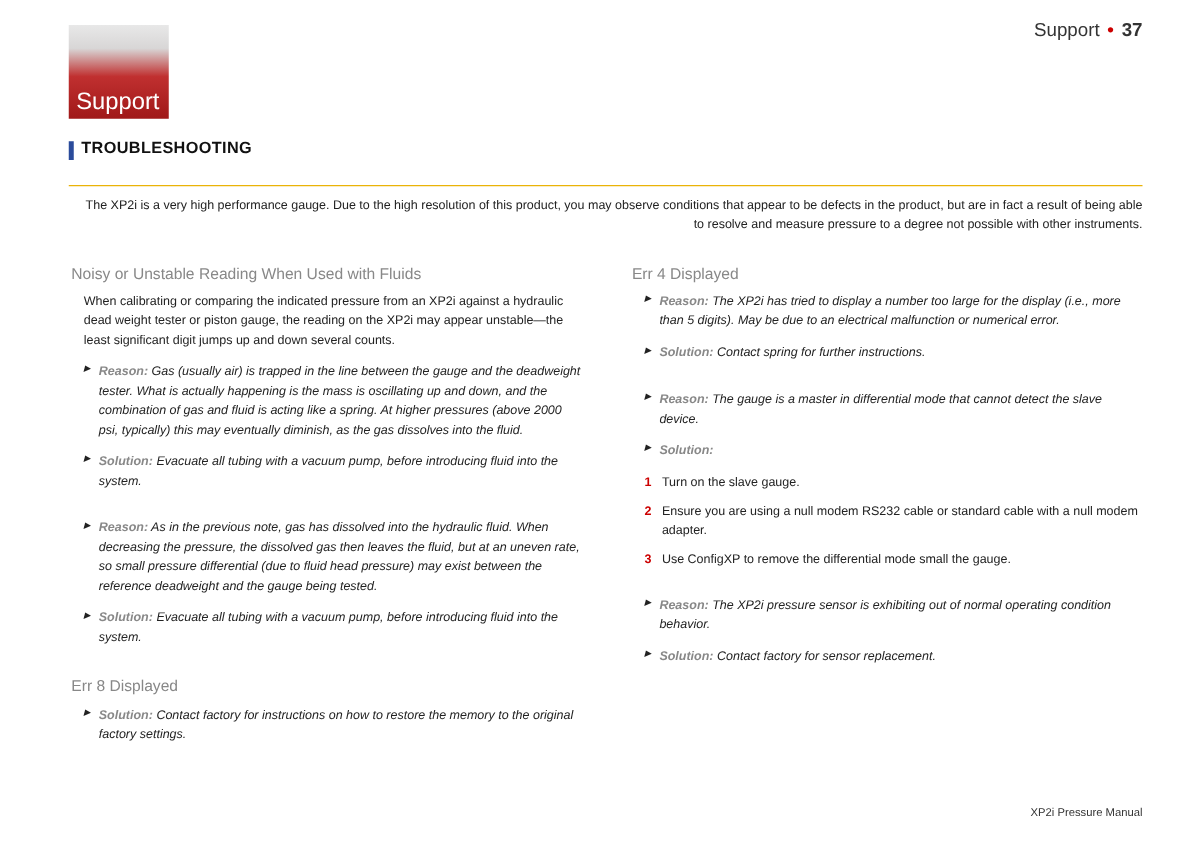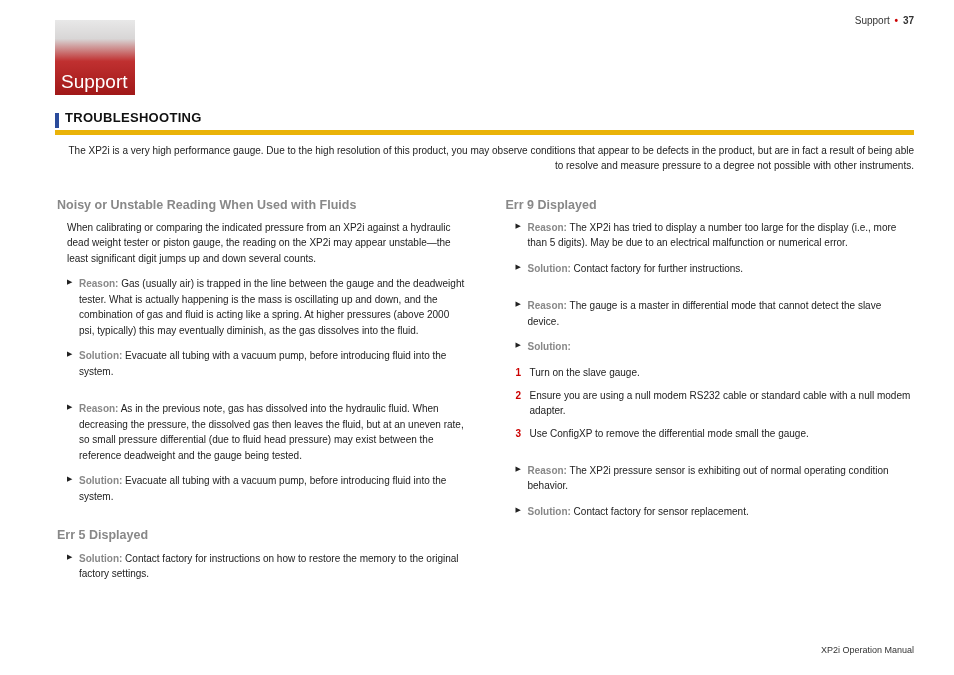--- a/index.html
+++ b/index.html
@@ -11,40 +11,40 @@
     width: 954px;
     height: 675px;
     position: relative;
     padding: 20px 40px 30px 55px;
     line-height: 1.45;
   }
   .header-strip {
     position: absolute;
     top: 14px;
     right: 40px;
-    font-size: 10px;
+    font-size: 15px;
     color: #333;
   }
   .header-strip .dot { color: #c00; font-weight: bold; margin: 0 2px; }
   .support-badge {
     width: 80px;
     height: 75px;
     background: linear-gradient(to bottom, #eee 0%, #ddd 20%, #b22 55%, #a11 75%, #900 100%);
     background: linear-gradient(to bottom, #e8e8e8 0%, #d8d6d6 25%, #c03030 55%, #a01818 100%);
     padding-top: 48px;
     padding-left: 6px;
     color: #fff;
     font-size: 19px;
     font-weight: 500;
     margin-bottom: 14px;
   }
   .section-title-row {
-    border-bottom: 5px solid #eab308;
+    border-bottom: 1px solid #eab308;
     margin-bottom: 8px;
-    padding-bottom: 2px;
+    padding-bottom: 20px;
     display: flex;
     align-items: flex-end;
   }
   .blue-bar {
     width: 4px;
     height: 15px;
     background: #2a4b9b;
     margin-right: 6px;
   }
   .section-title {
@@ -62,38 +62,39 @@
     text-align: right;
   }
   .columns {
     display: flex;
     gap: 40px;
     padding-left: 2px;
   }
   .col { flex: 1; }
   .topic-title {
     color: #888;
-    font-weight: 700;
+    font-weight: 400;
     font-size: 12.5px;
     margin-bottom: 6px;
     margin-top: 4px;
   }
   .topic-body {
     font-size: 10px;
     color: #222;
     margin: 0 0 10px 10px;
     line-height: 1.55;
   }
   .bullet {
     position: relative;
     font-size: 10px;
     color: #222;
     margin: 0 0 10px 10px;
     padding-left: 12px;
     line-height: 1.55;
+    font-style: italic;
   }
   .bullet::before {
     content: "▶";
     position: absolute;
     left: 0;
     top: 1px;
     font-size: 7px;
     color: #222;
   }
   .label { color: #888; font-weight: 600; }
@@ -164,40 +165,40 @@
         <span class="label">Reason:</span>
         <span>As in the previous note, gas has dissolved into the hydraulic fluid. When decreasing the pressure, the dissolved gas then leaves the fluid, but at an uneven rate, so small pressure differential (due to fluid head pressure) may exist between the reference deadweight and the gauge being tested.</span>
       </div>
       <div class="bullet">
         <span class="label">Solution:</span>
         <span>Evacuate all tubing with a vacuum pump, before introducing fluid into the system.</span>
       </div>
     </div>
 
     <div class="topic">
-      <div class="topic-title">Err 5 Displayed</div>
+      <div class="topic-title">Err 8 Displayed</div>
       <div class="bullet">
         <span class="label">Solution:</span>
         <span>Contact factory for instructions on how to restore the memory to the original factory settings.</span>
       </div>
     </div>
 
   </div>
 
   <div class="col">
 
     <div class="topic">
-      <div class="topic-title">Err 9 Displayed</div>
+      <div class="topic-title">Err 4 Displayed</div>
       <div class="bullet">
         <span class="label">Reason:</span>
         <span>The XP2i has tried to display a number too large for the display (i.e., more than 5 digits). May be due to an electrical malfunction or numerical error.</span>
       </div>
       <div class="bullet">
         <span class="label">Solution:</span>
-        <span>Contact factory for further instructions.</span>
+        <span>Contact spring for further instructions.</span>
       </div>
     </div>
 
     <div class="topic">
       <div class="bullet">
         <span class="label">Reason:</span>
         <span>The gauge is a master in differential mode that cannot detect the slave device.</span>
       </div>
       <div class="bullet">
         <span class="label">Solution:</span>
@@ -216,13 +217,13 @@
       </div>
       <div class="bullet">
         <span class="label">Solution:</span>
         <span>Contact factory for sensor replacement.</span>
       </div>
     </div>
 
   </div>
 </div>
 
-<div class="footer">XP2i Operation Manual</div>
+<div class="footer">XP2i Pressure Manual</div>
 
 </body></html>

